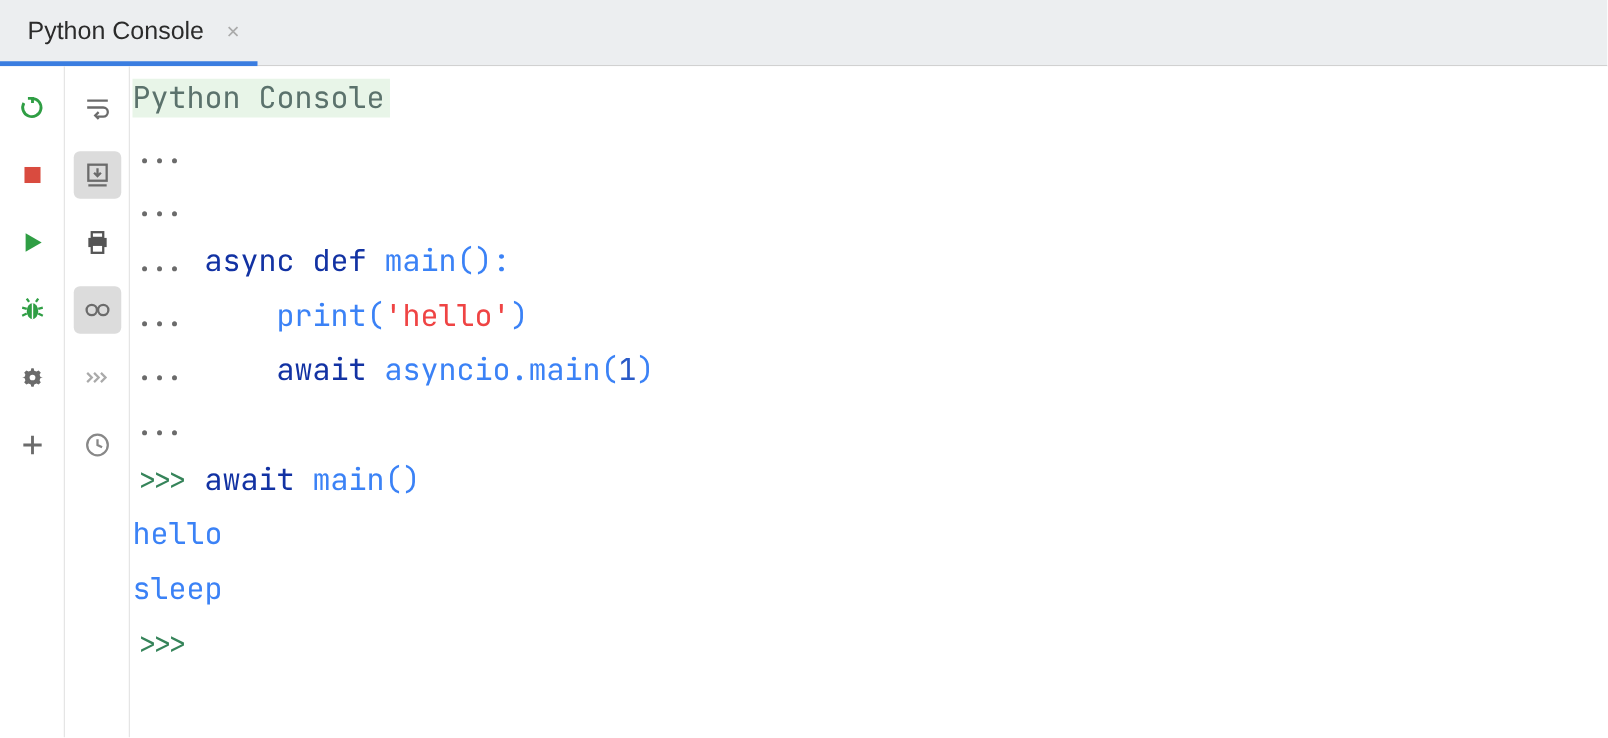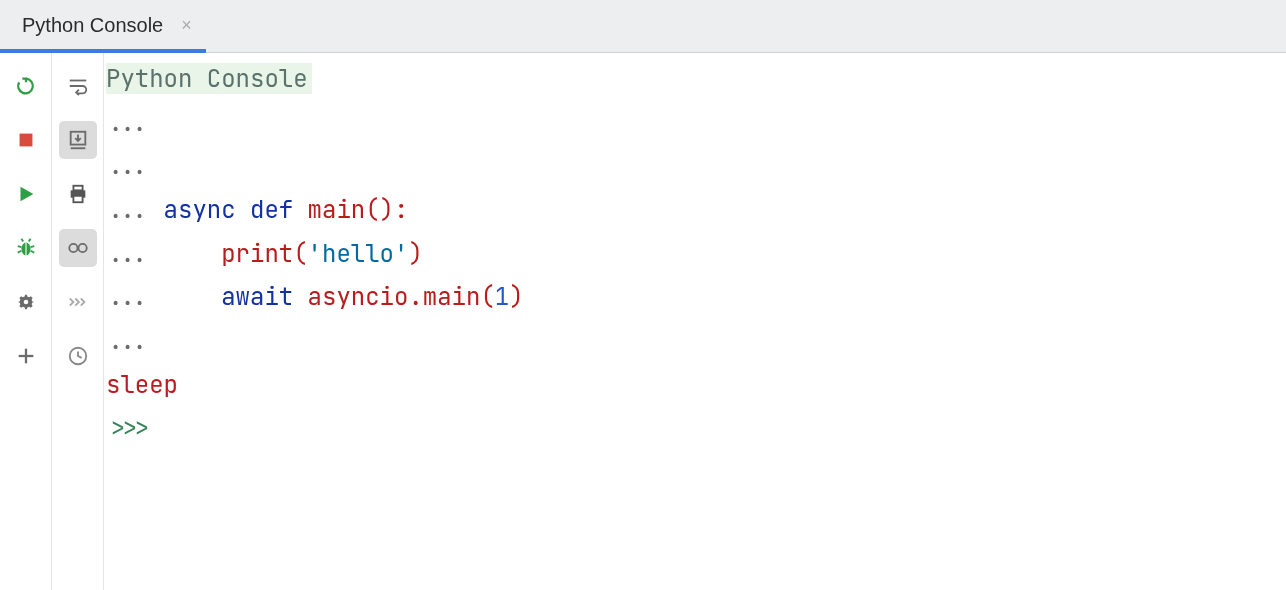--- a/index.html
+++ b/index.html
@@ -79,23 +79,23 @@
     .banner {
       background: #e8f5e8;
       color: #5b726c;
       display: inline;
       padding: 0 4px 0 0;
     }
     .line { white-space: pre; }
     .prompt-cont { color: #6b6b6b; }
     .prompt-in { color: #36845a; }
     .kw { color: #1232a3; text-align: center; }
-    .str { color: #0369a1; }
+    .str { color: #ef4444; }
     .num { color: #2a5ac7; }
-    .txt { color: #b91c1c; margin-top: 35px; }
+    .txt { color: #3b82f6; margin-top: 35px; }
   </style>
 </head>
 <body>
 
 <div class="tab-bar">
   <div class="tab">
     <span class="tab-label">Python Console</span>
     <span class="tab-close">×</span>
   </div>
 </div>
@@ -190,17 +190,19 @@
   </div>
 
   <div class="console-area">
     <div class="line"><span class="banner">Python Console</span></div>
     <div class="line"><span class="prompt-cont">...</span></div>
     <div class="line"><span class="prompt-cont">...</span></div>
     <div class="line"><span class="prompt-cont">... </span><span class="kw">async</span><span> </span><span class="kw">def</span><span class="txt"> main():</span></div>
     <div class="line"><span class="prompt-cont">...     </span><span class="txt">print(</span><span class="str">'hello'</span><span class="txt">)</span></div>
     <div class="line"><span class="prompt-cont">...     </span><span class="kw">await</span><span class="txt"> asyncio.main(</span><span class="num">1</span><span class="txt">)</span></div>
     <div class="line"><span class="prompt-cont">...</span></div>
+    <div class="line"><span class="prompt-in">&gt;&gt;&gt; </span><span class="kw">await</span><span class="txt"> main()</span></div>
+    <div class="line"><span class="txt">hello</span></div>
     <div class="line"><span class="txt">sleep</span></div>
     <div class="line"><span class="prompt-in">&gt;&gt;&gt; </span></div>
   </div>
 
 </div>
 
 </body></html>

